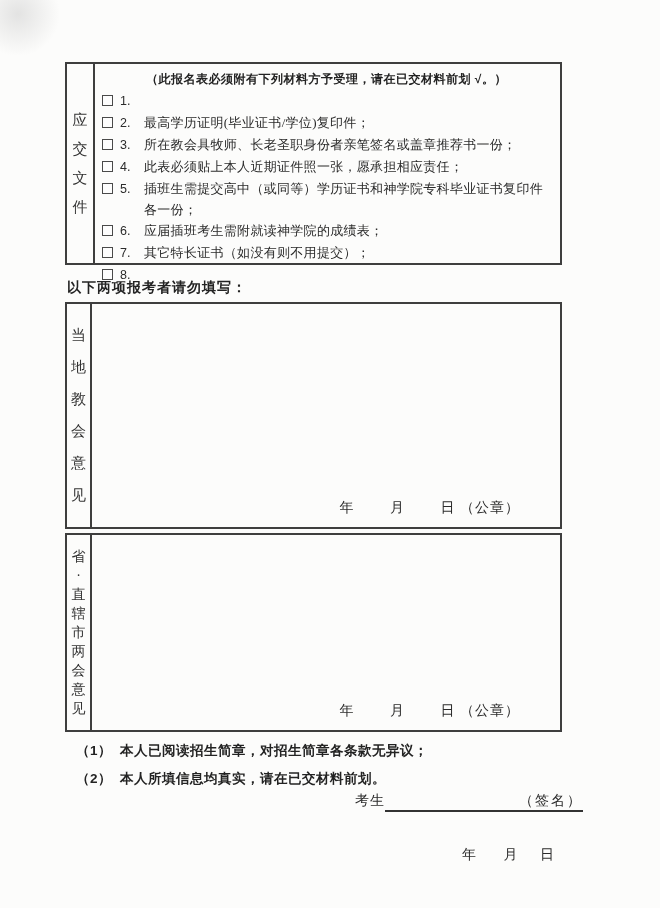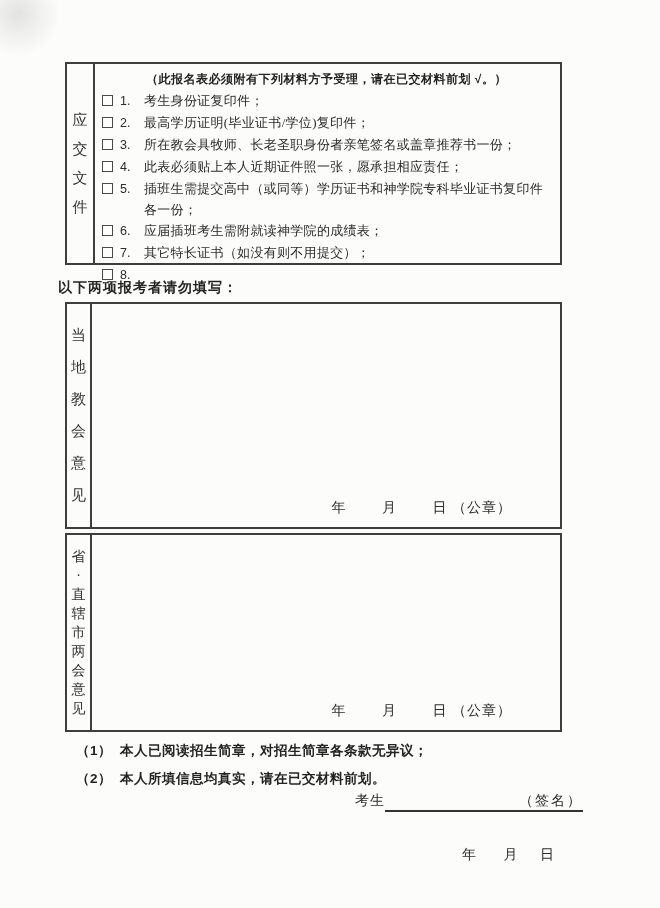--- a/index.html
+++ b/index.html
@@ -34,36 +34,36 @@
   .doc-item { display:flex; align-items:flex-start; }
   .cb {
     flex:none; width:11px; height:11px; border:1.5px solid #4a4a4a;
     margin:5px 7px 0 3px; background:#fdfdfd;
   }
   .doc-num { flex:none; width:24px; font-family:"Liberation Sans","DejaVu Sans",sans-serif; font-size:12.5px; padding-top:1px; }
   .doc-txt { flex:1; letter-spacing:.3px; }
 
   
   .notice {
-    position:absolute; left:58px; top:279px;
+    position:absolute; left:67px; top:279px;
     font-weight:bold; font-size:14px; letter-spacing:1px; color:#232323;
   }
 
   
   .op-box {
     position:absolute; left:65px; width:497px;
     border:2px solid #3e3e3e; display:flex;
   }
   .op-box .side-col { width:25px; }
   .op-church { top:302px; height:227px; }
   .op-church .side-col { gap:17px; }
   .op-prov { top:533px; height:199px; }
   .op-prov .side-col { gap:5px; font-size:14px; }
   .op-content { flex:1; position:relative; }
-  .op-date { position:absolute; right:48px; bottom:10px; font-size:14px; letter-spacing:1px; white-space:nowrap; }
+  .op-date { position:absolute; right:40px; bottom:10px; font-size:14px; letter-spacing:1px; white-space:nowrap; }
   .op-date .gap { margin-right:31px; }
 
   
   .stmt {
     position:absolute; left:76px; width:480px; display:flex;
     font-weight:bold; font-size:13.5px; letter-spacing:.5px; color:#232323;
     font-family:"Liberation Sans","DejaVu Sans",sans-serif;
   }
   .stmt .s-num { flex:none; margin-right:8px; }
   .stmt-1 { top:742px; }
@@ -90,21 +90,20 @@
       <span>交</span>
       <span>文</span>
       <span>件</span>
     </div>
     <div class="docs-content">
       <div class="docs-header sans">（此报名表必须附有下列材料方予受理，请在已交材料前划 √。）</div>
 
       <div class="doc-item">
         <span class="cb"></span>
         <span class="doc-num">1.</span>
-        <span class="doc-txt">考生身份证复印件；</span>
       </div>
       <div class="doc-item">
         <span class="cb"></span>
         <span class="doc-num">2.</span>
         <span class="doc-txt">最高学历证明(毕业证书/学位)复印件；</span>
       </div>
       <div class="doc-item">
         <span class="cb"></span>
         <span class="doc-num">3.</span>
         <span class="doc-txt">所在教会具牧师、长老圣职身份者亲笔签名或盖章推荐书一份；</span>

